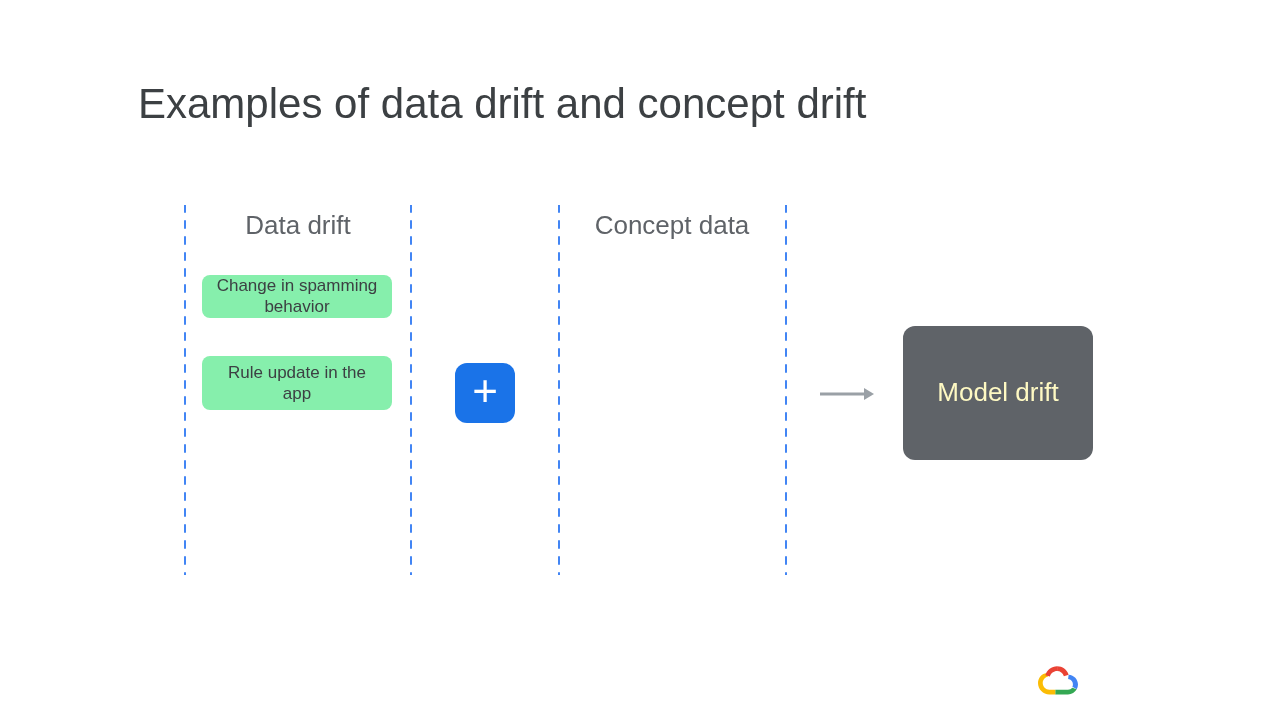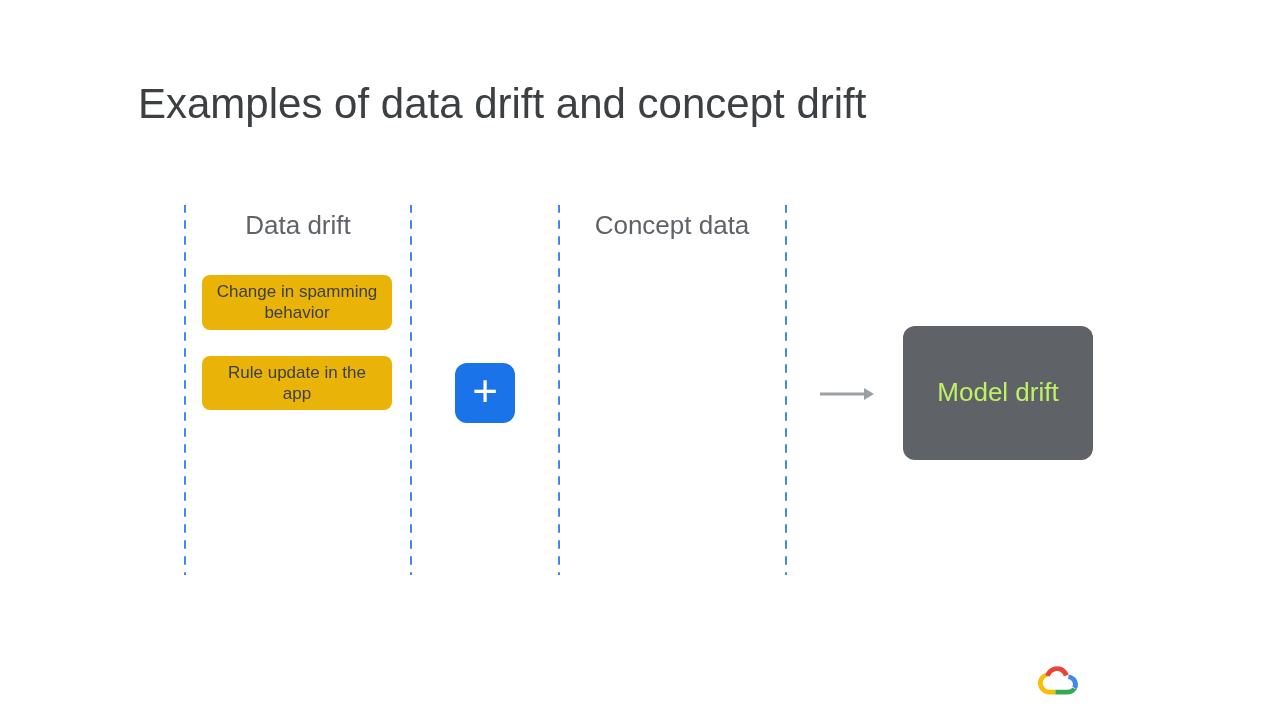--- a/index.html
+++ b/index.html
@@ -40,30 +40,30 @@
     top: 210px;
     font-size: 26px;
     color: #5f6368;
     text-align: center;
     width: 220px;
   }
   .pill {
     position: absolute;
     width: 190px;
     left: 202px;
-    background: #eab308;
+    background: #86efac;
     border-radius: 8px;
     display: flex;
     align-items: center;
     justify-content: center;
     text-align: center;
     font-size: 17px;
     color: #3c4043;
     line-height: 1.25;
-    padding: 6px 12px;
+    padding: 0 12px;
   }
   .plus {
     position: absolute;
     width: 60px;
     height: 60px;
     left: 455px;
     top: 363px;
     background: #1a73e8;
     border-radius: 12px;
     display: flex;
@@ -90,21 +90,21 @@
     left: 903px;
     top: 326px;
     width: 190px;
     height: 134px;
     background: #5f6368;
     border-radius: 12px;
     display: flex;
     align-items: center;
     justify-content: center;
     text-align: center;
-    color: #bef264;
+    color: #fef9c3;
     font-size: 26px;
     line-height: 1.3;
     padding: 0 8px;
   }
   .cloud-logo {
     position: absolute;
     right: 28px;
     bottom: 24px;
     width: 40px;
     height: 34px;

